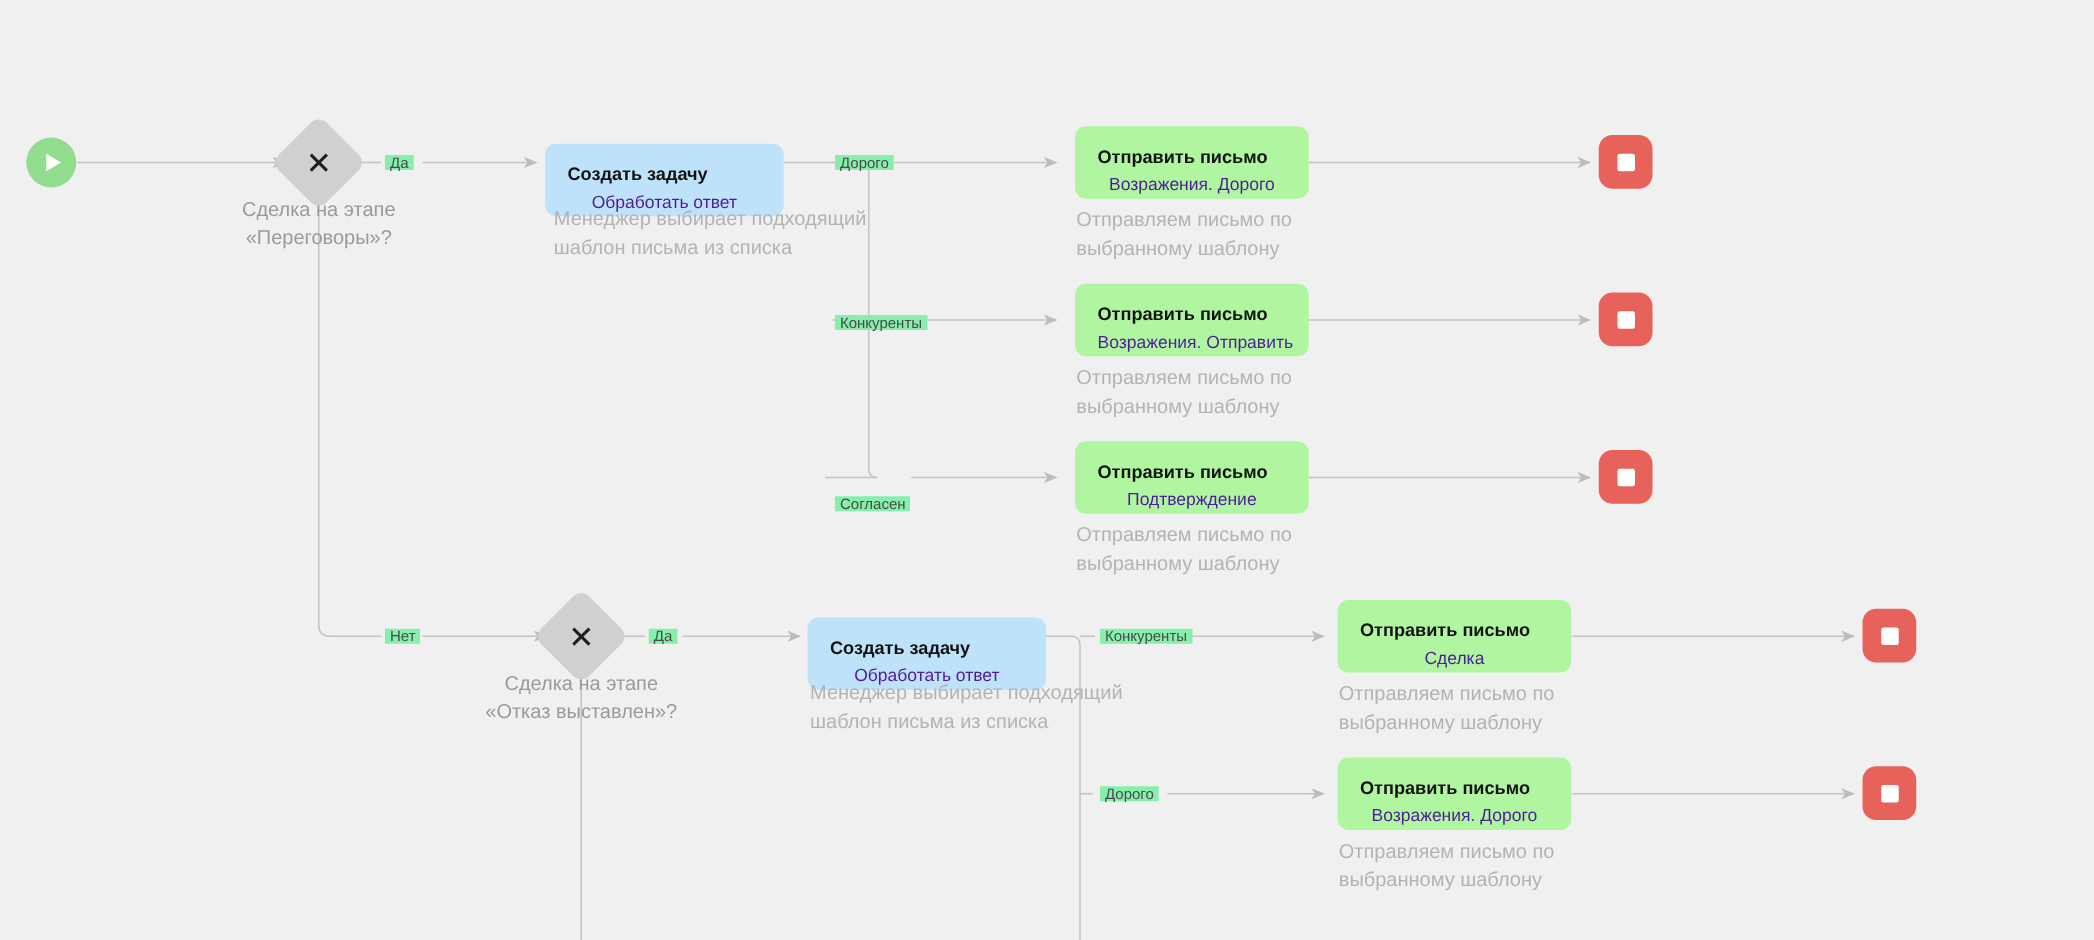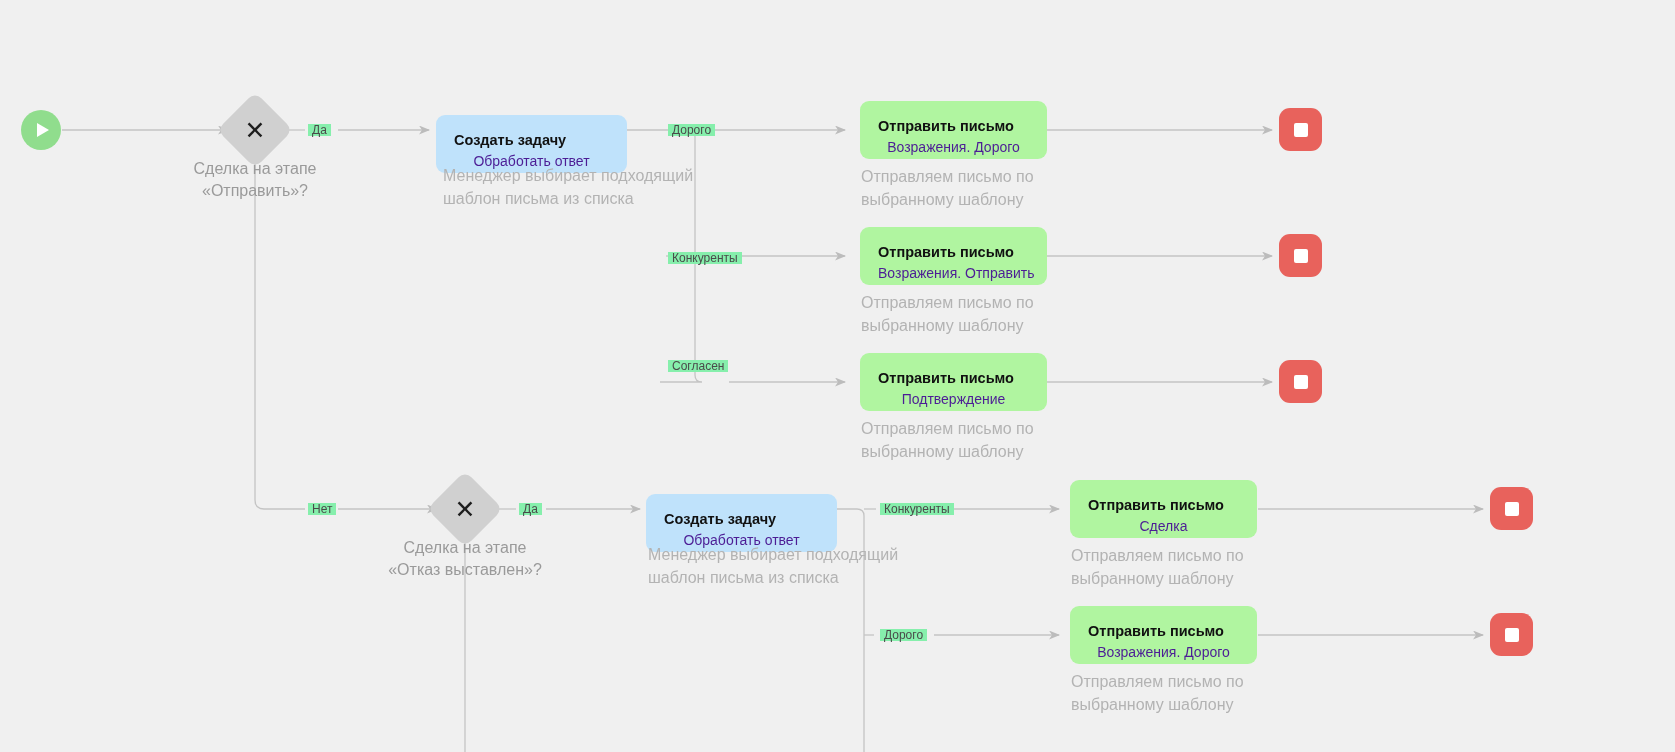--- a/index.html
+++ b/index.html
@@ -144,40 +144,40 @@
     <div class="play-tri"></div>
   </div>
 
   <div class="node" style="left:228px;top:103px;">
     <div class="decision">
       <span class="x">✕</span>
     </div>
   </div>
   <div class="decision-caption" style="left:155px;top:158px;width:200px;">
     <div>Сделка на этапе</div>
-    <div>«Отправить»?</div>
+    <div>«Переговоры»?</div>
   </div>
 
   <div class="node" style="left:438px;top:482px;">
     <div class="decision">
       <span class="x">✕</span>
     </div>
   </div>
   <div class="decision-caption" style="left:365px;top:537px;width:200px;">
     <div>Сделка на этапе</div>
     <div>«Отказ выставлен»?</div>
   </div>
 
   <div class="edge-label" style="left:308px;top:124px;">Да</div>
   <div class="edge-label" style="left:308px;top:503px;">Нет</div>
   <div class="edge-label" style="left:519px;top:503px;">Да</div>
 
   <div class="edge-label" style="left:668px;top:124px;">Дорого</div>
   <div class="edge-label" style="left:668px;top:252px;">Конкуренты</div>
-  <div class="edge-label" style="left:668px;top:360px;">Согласен</div>
+  <div class="edge-label" style="left:668px;top:397px;">Согласен</div>
 
   <div class="edge-label" style="left:880px;top:503px;">Конкуренты</div>
   <div class="edge-label" style="left:880px;top:629px;">Дорого</div>
 
   <div class="card blue" style="left:436px;top:101px;width:191px;height:58px;">
     <div class="card-title">Создать задачу</div>
     <div class="card-sub">Обработать ответ</div>
   </div>
   <div class="card-caption" style="left:443px;top:164px;">Менеджер выбирает подходящий
 шаблон письма из списка</div>

